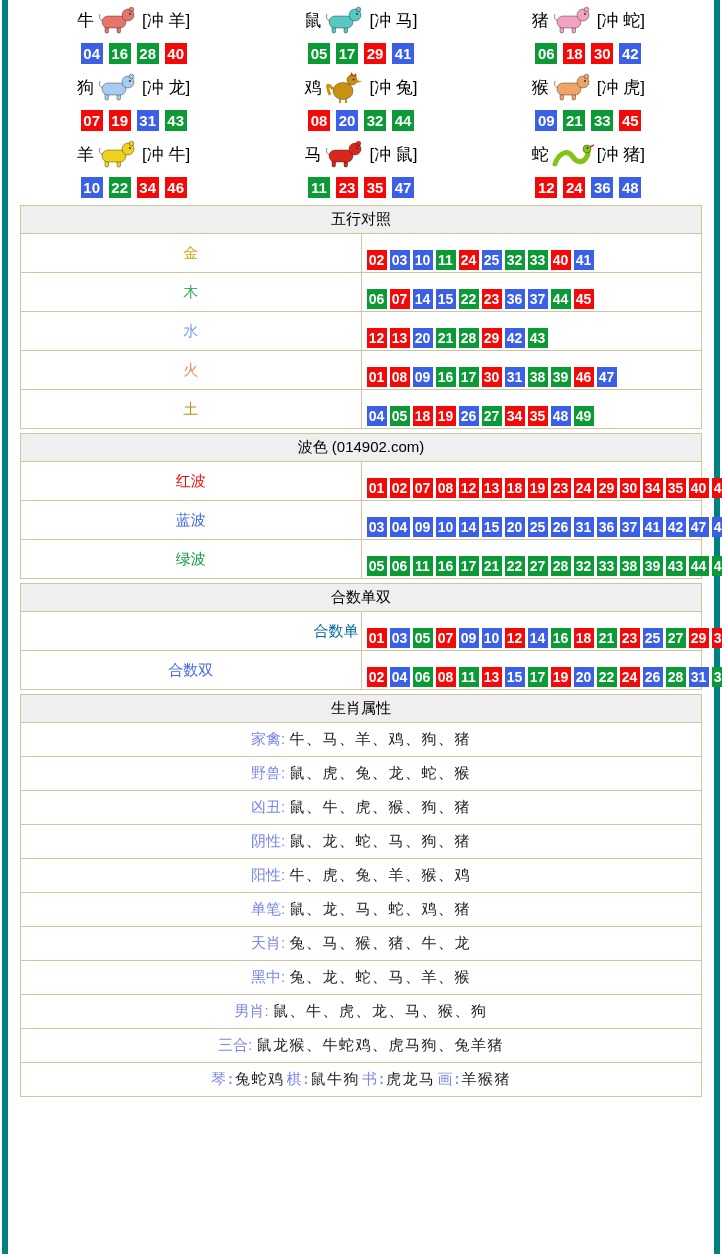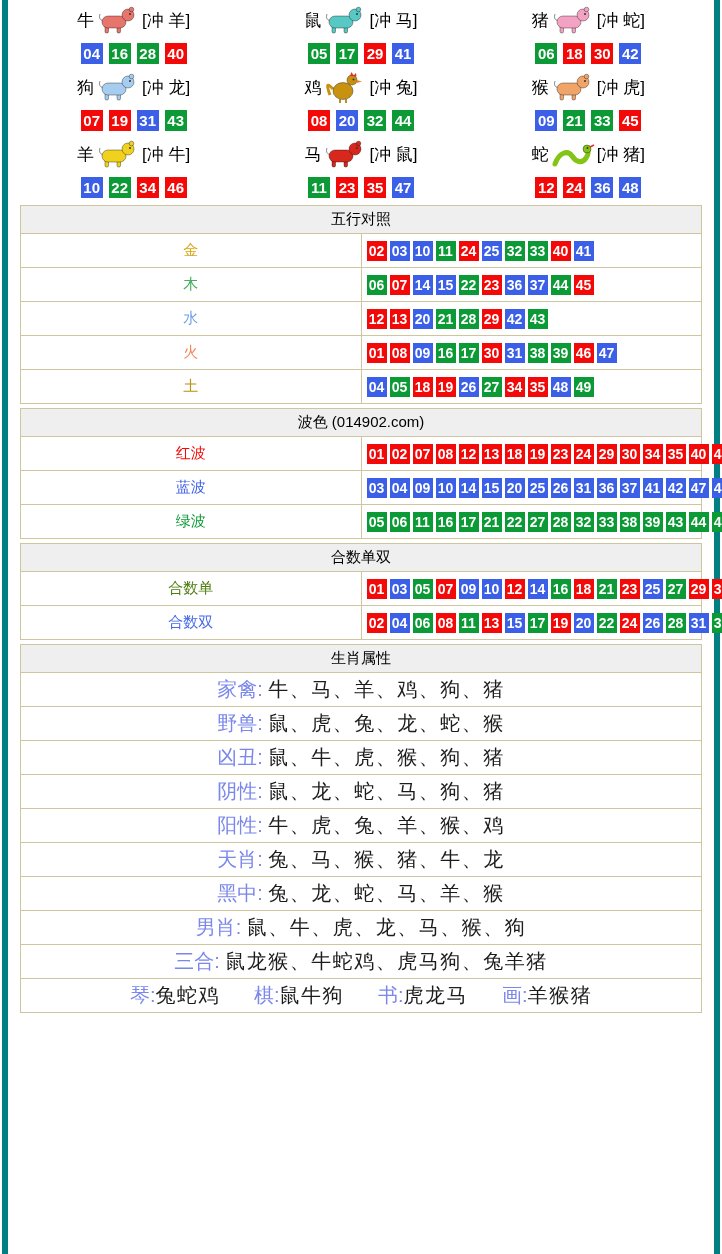--- a/index.html
+++ b/index.html
@@ -26,27 +26,27 @@
     padding:0 2px;margin-right:3px;text-align:center;color:#fff;
     font-weight:bold;font-size:14px;}
   .chip.big{min-width:18px;height:21px;line-height:21px;font-size:15px;margin:0 3px;}
 
   
   table.sec{width:682px;border-collapse:collapse;margin-top:4px;table-layout:fixed;}
   table.sec td{border:1px solid #cfc6a0;}
   td.sec-header{background:#efefef;height:25px;text-align:center;font-size:15px;padding:1px;}
   td.lbl{width:38px;text-align:center;font-size:15px;height:33px;padding:0 2px;}
   table.sec.sum td.lbl{width:70px;}
-  td.chips{padding:2px 2px 2px 5px;white-space:nowrap;vertical-align:middle;}
+  td.chips{padding:16px 2px 2px 5px;white-space:nowrap;vertical-align:middle;}
 
   
-  table.attr td.row{height:33px;text-align:center;font-size:20px;padding:0 4px;white-space:nowrap;}
+  table.attr td.row{height:33px;text-align:center;font-size:15px;padding:0 4px;white-space:nowrap;}
   .attr-label{color:#7b87ea;}
   .attr-value{color:#1c1c1c;letter-spacing:1.5px;}
-  .attr-seg{margin:0 17px;}
+  .attr-seg{margin:0 1px;font-family:Liberation Mono, monospace;}
 </style>
 </head>
 <body>
 
 <div class="page">
   <div class="rail rail-left"></div>
   <div class="rail rail-right"></div>
 
   <div class="content">
 
@@ -292,21 +292,21 @@
     </table>
 
     <table class="sec sum">
       <tbody>
         <tr>
             <td class="sec-header" colspan="2">合数单双</td>
           </tr>
       </tbody>
       <tbody>
           <tr>
-            <td class="lbl" style="color: #4d7c0f;">合数单</td>
+            <td class="lbl" style="color: #0369a1; text-align: right;">合数单</td>
             <td class="chips"><span class="chip" style="background: rgb(244, 9, 9);">01</span><span class="chip" style="background: rgb(59, 95, 230);">03</span><span class="chip" style="background: rgb(11, 154, 53);">05</span><span class="chip" style="background: rgb(244, 9, 9);">07</span><span class="chip" style="background: rgb(59, 95, 230);">09</span><span class="chip" style="background: rgb(59, 95, 230);">10</span><span class="chip" style="background: rgb(244, 9, 9);">12</span><span class="chip" style="background: rgb(59, 95, 230);">14</span><span class="chip" style="background: rgb(11, 154, 53);">16</span><span class="chip" style="background: rgb(244, 9, 9);">18</span><span class="chip" style="background: rgb(11, 154, 53);">21</span><span class="chip" style="background: rgb(244, 9, 9);">23</span><span class="chip" style="background: rgb(59, 95, 230);">25</span><span class="chip" style="background: rgb(11, 154, 53);">27</span><span class="chip" style="background: rgb(244, 9, 9);">29</span><span class="chip" style="background: rgb(244, 9, 9);">30</span></td>
           </tr>
           <tr>
             <td class="lbl" style="color: rgb(70, 104, 232);">合数双</td>
             <td class="chips"><span class="chip" style="background: rgb(244, 9, 9);">02</span><span class="chip" style="background: rgb(59, 95, 230);">04</span><span class="chip" style="background: rgb(11, 154, 53);">06</span><span class="chip" style="background: rgb(244, 9, 9);">08</span><span class="chip" style="background: rgb(11, 154, 53);">11</span><span class="chip" style="background: rgb(244, 9, 9);">13</span><span class="chip" style="background: rgb(59, 95, 230);">15</span><span class="chip" style="background: rgb(11, 154, 53);">17</span><span class="chip" style="background: rgb(244, 9, 9);">19</span><span class="chip" style="background: rgb(59, 95, 230);">20</span><span class="chip" style="background: rgb(11, 154, 53);">22</span><span class="chip" style="background: rgb(244, 9, 9);">24</span><span class="chip" style="background: rgb(59, 95, 230);">26</span><span class="chip" style="background: rgb(11, 154, 53);">28</span><span class="chip" style="background: rgb(59, 95, 230);">31</span><span class="chip" style="background: rgb(11, 154, 53);">33</span></td>
           </tr>
         </tbody>
     </table>
 
     <table class="sec attr">
@@ -325,20 +325,23 @@
           <tr>
             <td class="row"><span class="attr-label">凶丑:&nbsp;</span><span class="attr-value">鼠、牛、虎、猴、狗、猪</span></td>
           </tr>
           <tr>
             <td class="row"><span class="attr-label">阴性:&nbsp;</span><span class="attr-value">鼠、龙、蛇、马、狗、猪</span></td>
           </tr>
           <tr>
             <td class="row"><span class="attr-label">阳性:&nbsp;</span><span class="attr-value">牛、虎、兔、羊、猴、鸡</span></td>
           </tr>
           <tr>
+            <td class="row"><span class="attr-label">单笔:&nbsp;</span><span class="attr-value">鼠、龙、马、蛇、鸡、猪</span></td>
+          </tr>
+          <tr>
             <td class="row"><span class="attr-label">天肖:&nbsp;</span><span class="attr-value">兔、马、猴、猪、牛、龙</span></td>
           </tr>
           <tr>
             <td class="row"><span class="attr-label">黑中:&nbsp;</span><span class="attr-value">兔、龙、蛇、马、羊、猴</span></td>
           </tr>
           <tr>
             <td class="row"><span class="attr-label">男肖:&nbsp;</span><span class="attr-value">鼠、牛、虎、龙、马、猴、狗</span></td>
           </tr>
           <tr>
             <td class="row"><span class="attr-label">三合:&nbsp;</span><span class="attr-value">鼠龙猴、牛蛇鸡、虎马狗、兔羊猪</span></td>

